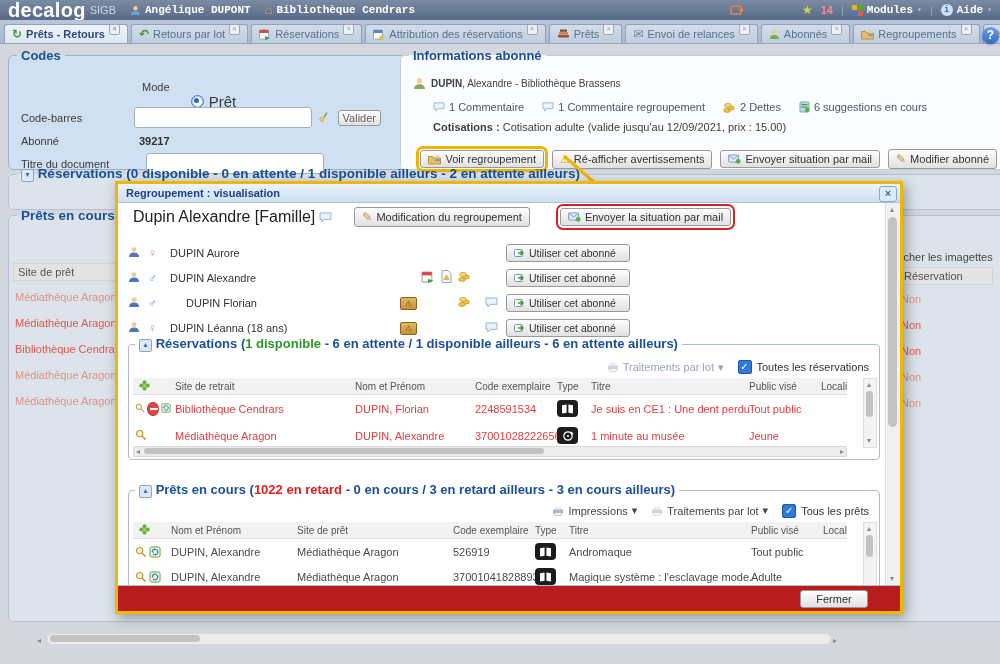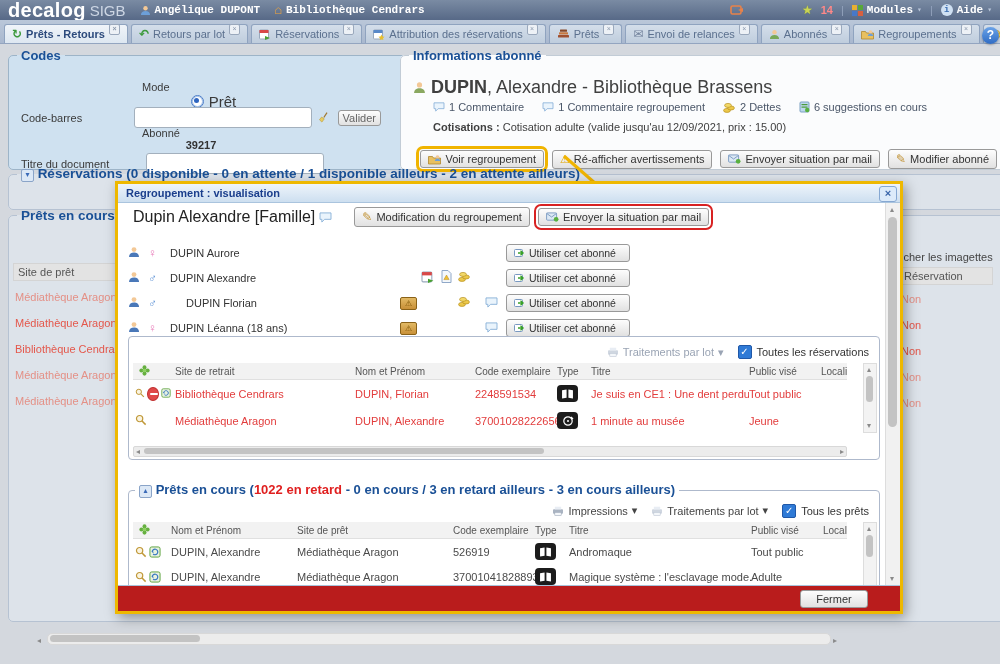--- a/index.html
+++ b/index.html
@@ -3,21 +3,21 @@
 <meta charset="utf-8">
 <style>
   html,body{margin:0;padding:0;background:#9aa0a8;}
   #screen{position:relative;width:1000px;height:664px;overflow:hidden;background:#d4d8de;
           font-family:"Liberation Sans","DejaVu Sans",sans-serif;font-size:11px;color:#333;}
   .abs{position:absolute;}
   
   .topbar{left:0;top:0;width:1000px;height:20px;background:linear-gradient(#7a8ba3,#576987);
           display:flex;align-items:center;color:#fff;z-index:3;}
   .logo{font-weight:bold;font-size:20px;margin-left:8px;letter-spacing:.3px;}
-  .logo-suffix{color:#cdd6e4;font-size:15px;margin-left:4px;margin-right:14px;}
+  .logo-suffix{color:#cdd6e4;font-size:11px;margin-left:4px;margin-right:14px;}
   .tb-item{display:flex;align-items:center;gap:4px;font-weight:bold;font-size:11px;margin-right:14px;font-family:Liberation Mono, monospace;}
   .tb-right{margin-left:auto;display:flex;align-items:center;gap:8px;margin-right:8px;}
   .tb-sep{color:#93a3bd;font-weight:normal;}
   .glyph{display:inline-block;line-height:1;}
   .home-g{color:#f0a43c;font-size:13px;}
   .star-g{color:#c9d455;font-size:12px;text-shadow:0 0 1px #8aa020;}
   .count-red{color:#ff8888;font-weight:bold;}
   .info-circle{width:12px;height:12px;border-radius:50%;background:#cfe0f2;color:#3a6cb0;font-weight:bold;
                font-size:9px;text-align:center;line-height:12px;}
   
@@ -233,38 +233,38 @@
       <span class="clabel">Code-barres</span>
       <input class="ti" style="margin-left: 7px;">
       <svg width="13" height="13" viewBox="0 0 13 13" style="margin-left:6px;">
           <path d="M10 1L6.5 6.5" stroke="#a07830" stroke-width="1.4"></path>
           <path d="M4 6l3 2-2.6 3.6L1.6 9z" fill="#e8cc60" stroke="#b89830" stroke-width="0.6"></path>
         </svg>
       <span class="btn" style="margin-left:8px;padding:1px 4px;color:#666;">
         <span>Valider</span>
       </span>
     </div>
-    <div class="crow" style="left:12px;top:64px;width:360px;flex-direction:column;">
+    <div class="crow" style="left:12px;top:72px;width:360px;">
       <span class="clabel">Abonné</span>
       <span style="font-weight:bold;color:#333;margin-left:0;">39217</span>
     </div>
     <div class="crow" style="left:12px;top:90px;width:360px;">
       <span class="clabel">Titre du document</span>
       <input class="ti" style="margin-left: 7px;">
     </div>
   </fieldset>
 
   <fieldset class="abs fs-info">
     <legend>Informations abonné</legend>
     <div class="crow" style="left:12px;top:14px;">
       <svg width="13" height="13" viewBox="0 0 12 12">
           <circle cx="6" cy="3.6" r="2.4" fill="#f3c896"></circle>
           <path d="M1 11c0-3 2.2-4.4 5-4.4s5 1.4 5 4.4z" fill="#8aa860"></path>
         </svg>
-      <span style="font-size:18px;color:#404040;margin-left:5px;"><b>DUPIN</b><span>, Alexandre - Bibliothèque Brassens</span></span>
+      <span style="font-size:10px;color:#404040;margin-left:5px;"><b>DUPIN</b><span>, Alexandre - Bibliothèque Brassens</span></span>
     </div>
     <div class="crow" style="left:32px;top:38px;gap:18px;">
       <span class="badge">
         <svg width="12" height="10" viewBox="0 0 14 12">
             <path d="M1 1h12v7H6l-3 3V8H1z" fill="#eaf4fc" stroke="#88b0d8"></path>
           </svg>
         <span>1 Commentaire</span>
       </span>
       <span class="badge">
         <svg width="12" height="10" viewBox="0 0 14 12">
@@ -374,21 +374,21 @@
 
     <div class="abs" style="left:15px;top:23px;display:flex;align-items:center;">
       <span style="font-size:16px;color:#222;">Dupin Alexandre [Famille]</span>
       <svg width="13" height="11" viewBox="0 0 14 12" style="margin-left:4px;">
           <path d="M1 1h12v7H6l-3 3V8H1z" fill="#eaf4fc" stroke="#88b0d8"></path>
         </svg>
       <span class="btn" style="margin-left:22px;">
         <span class="pencil-g">✎</span>
         <span>Modification du regroupement</span>
       </span>
-      <span class="btn hl-red" style="margin-left:8px;">
+      <span class="btn hl-red" style="margin-left:30px;">
         <svg width="13" height="10" viewBox="0 0 14 11">
             <rect x="0.5" y="1" width="11" height="8" rx="1" fill="#dce8f4" stroke="#7898c0"></rect>
             <path d="M0.5 1.5l5.5 4 5.5-4" fill="none" stroke="#7898c0"></path>
             <circle cx="11" cy="8" r="2.6" fill="#58b040"></circle>
           </svg>
         <span>Envoyer la situation par mail</span>
       </span>
     </div>
 
     <div>
@@ -480,20 +480,24 @@
           <svg width="11" height="9" viewBox="0 0 11 9">
               <rect x="0.5" y="0.5" width="8" height="7" rx="1" fill="#fff" stroke="#7898c0"></rect>
               <path d="M4 4h4M6.5 1.8L9 4 6.5 6.2" stroke="#38a028" stroke-width="1.4" fill="none"></path>
             </svg>
           <span>Utiliser cet abonné</span>
         </span>
       </div>
     </div>
 
     <fieldset class="mfs" style="left:10px;top:152px;width:738px;height:118px;padding:2px 6px;">
+      <legend>
+        <span class="toggle-box">▴</span>
+        <span>Réservations (</span><span style="color:#2a9a2a">1 disponible</span><span> - 6 en attente / 1 disponible ailleurs - 6 en attente ailleurs)</span>
+      </legend>
       <div class="abs" style="right:10px;top:8px;display:flex;align-items:center;gap:14px;">
         <span class="gray-lbl" style="display:inline-flex;align-items:center;gap:4px;">
           <svg width="12" height="10" viewBox="0 0 13 11">
               <rect x="1" y="3.5" width="11" height="5" rx="1" fill="#cfd6e0"></rect>
               <rect x="3" y="0.8" width="7" height="3" fill="#e8edf4"></rect>
               <rect x="3" y="7" width="7" height="3.4" fill="#f4f7fa" stroke="#b8c2d0" stroke-width="0.6"></rect>
             </svg>
           <span>Traitements par lot</span>
           <span>▾</span>
         </span>

